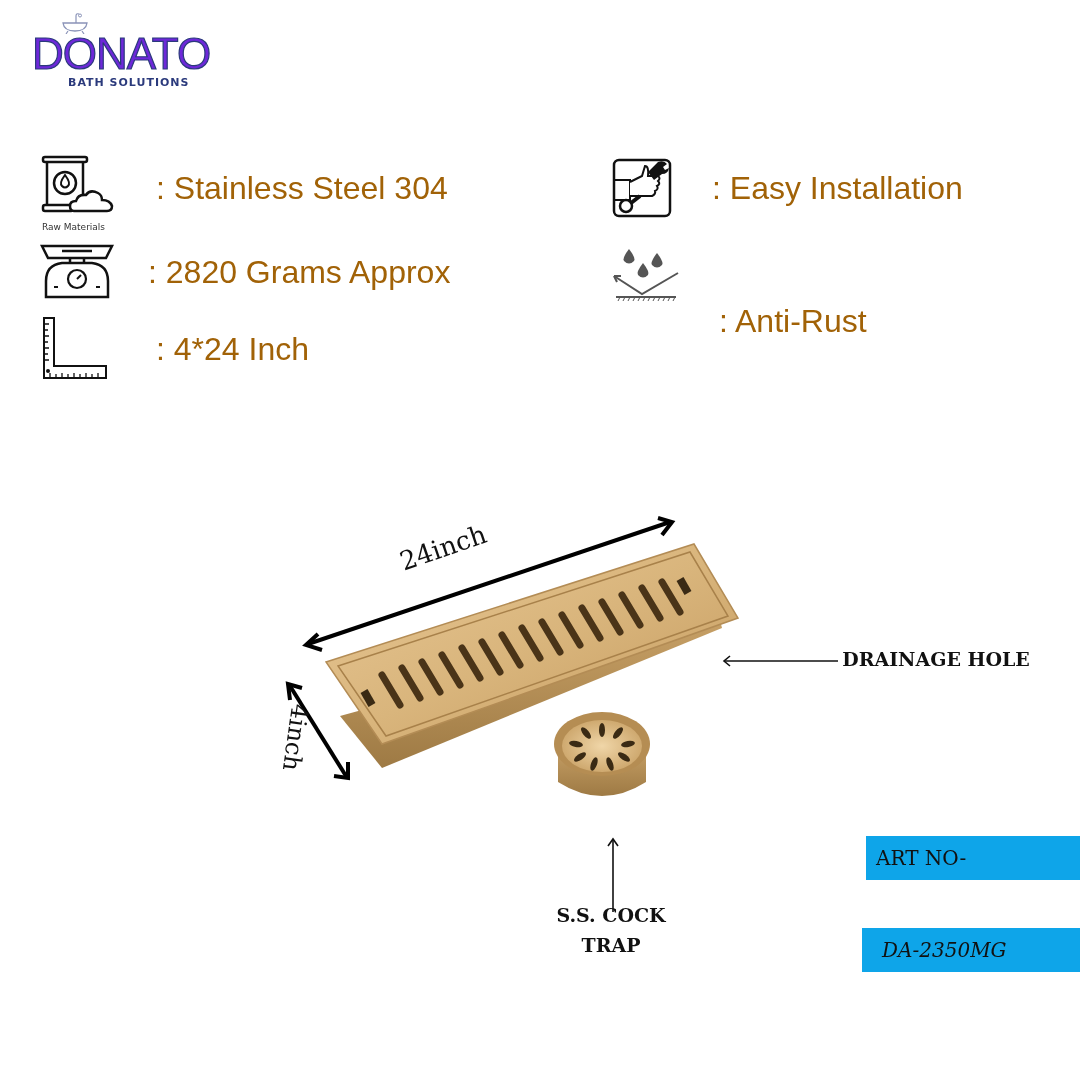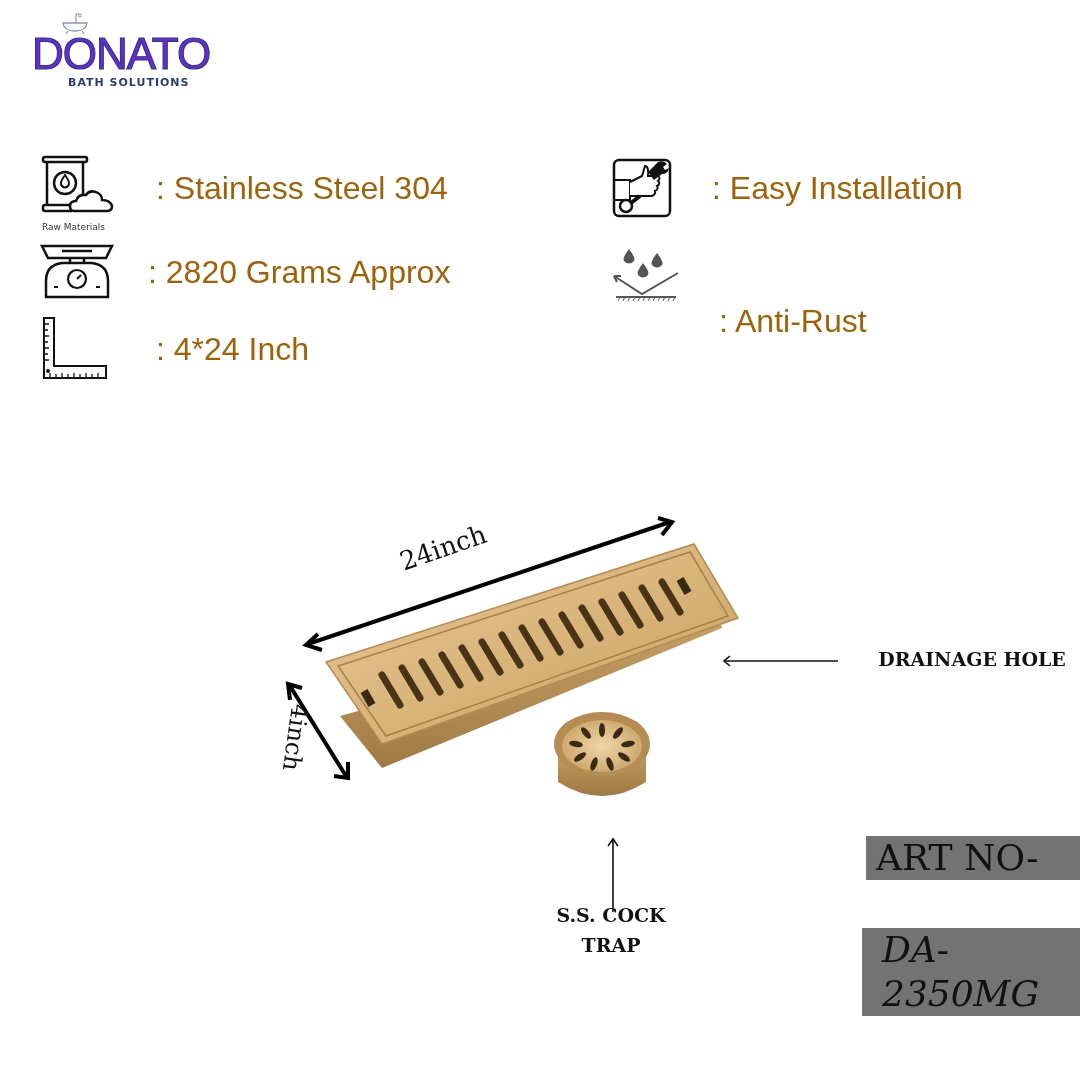--- a/index.html
+++ b/index.html
@@ -2,21 +2,21 @@
 <html><head>
 <meta charset="utf-8">
 <style>
   html,body{margin:0;padding:0;background:#ffffff;}
   body{width:1080px;height:1080px;position:relative;overflow:hidden;font-family:"DejaVu Serif", serif;color:#111;}
   .abs{position:absolute;}
   .logo-word{left:32px;top:32px;font-family:"Liberation Sans", sans-serif;font-size:44px;letter-spacing:-1px;color:#6d28d9;font-weight:400;line-height:44px;-webkit-text-stroke:1.2px #2b3a7c;}
   .logo-sub{left:68px;top:76px;font-family:"DejaVu Sans", sans-serif;font-size:11px;font-weight:bold;color:#2b3a7c;letter-spacing:1px;}
   .spec-text{font-family:Liberation Sans, sans-serif;font-size:32px;color:#a16207;line-height:36px;white-space:nowrap;}
   .callout{font-family:"DejaVu Serif", serif;font-weight:bold;font-size:19px;color:#111;text-align:center;line-height:30px;}
-  .badge{background:#737373;color:#111;font-family:"DejaVu Serif", serif;font-size:36px;line-height:44px;padding-left:10px;}
+  .badge{background:#0ea5e9;color:#111;font-family:"DejaVu Serif", serif;font-size:20px;line-height:44px;padding-left:10px;}
   .small-cap{font-family:"DejaVu Sans", sans-serif;font-size:9px;color:#333;text-align:center;}
 </style>
 </head>
 <body>
 
 <div class="abs" style="left:30px;top:10px;width:190px;height:80px;">
   <svg class="abs" style="left:30px;top:2px;" width="30" height="22" viewBox="0 0 30 22">
     <path d="M3 11 H27 Q26 19 15 19 Q4 19 3 11 Z" fill="none" stroke="#8a93b8" stroke-width="1.3"></path>
     <path d="M8 19 L6 22 M22 19 L24 22" stroke="#8a93b8" stroke-width="1.2"></path>
     <path d="M16 11 V4 Q16 1 19 2" fill="none" stroke="#8a93b8" stroke-width="1.2"></path>
@@ -142,21 +142,21 @@
     <ellipse cx="316" cy="233" rx="3" ry="7" transform="rotate(320 316 233)"></ellipse>
   </g>
 </svg>
 <div class="abs" style="left:396px;top:548px;font-family:'DejaVu Serif',serif;font-size:26px;transform:rotate(-19deg);transform-origin:left top;">24inch</div>
 <div class="abs" style="left:314px;top:706px;font-family:'DejaVu Serif',serif;font-size:24px;transform:rotate(98deg);transform-origin:left top;">4inch</div>
 
 <svg class="abs" style="left:722px;top:654px;" width="120" height="14" viewBox="0 0 120 14">
   <path d="M2 7 H116" stroke="#111" stroke-width="1.6"></path>
   <path d="M8 2 L2 7 L8 12" fill="none" stroke="#111" stroke-width="1.6"></path>
 </svg>
-<div class="abs callout" style="left:836px;top:644px;width:200px;margin-left:36px;">
+<div class="abs callout" style="left:836px;top:644px;width:200px;">
   <div>DRAINAGE HOLE</div>
 </div>
 
 <svg class="abs" style="left:606px;top:836px;" width="14" height="76" viewBox="0 0 14 76">
   <path d="M7 4 V76" stroke="#111" stroke-width="1.6"></path>
   <path d="M2 10 L7 3 L12 10" fill="none" stroke="#111" stroke-width="1.6"></path>
 </svg>
 <div class="abs callout" style="left:540px;top:900px;width:142px;">
   <div>S.S. COCK</div>
   <div>TRAP</div>

